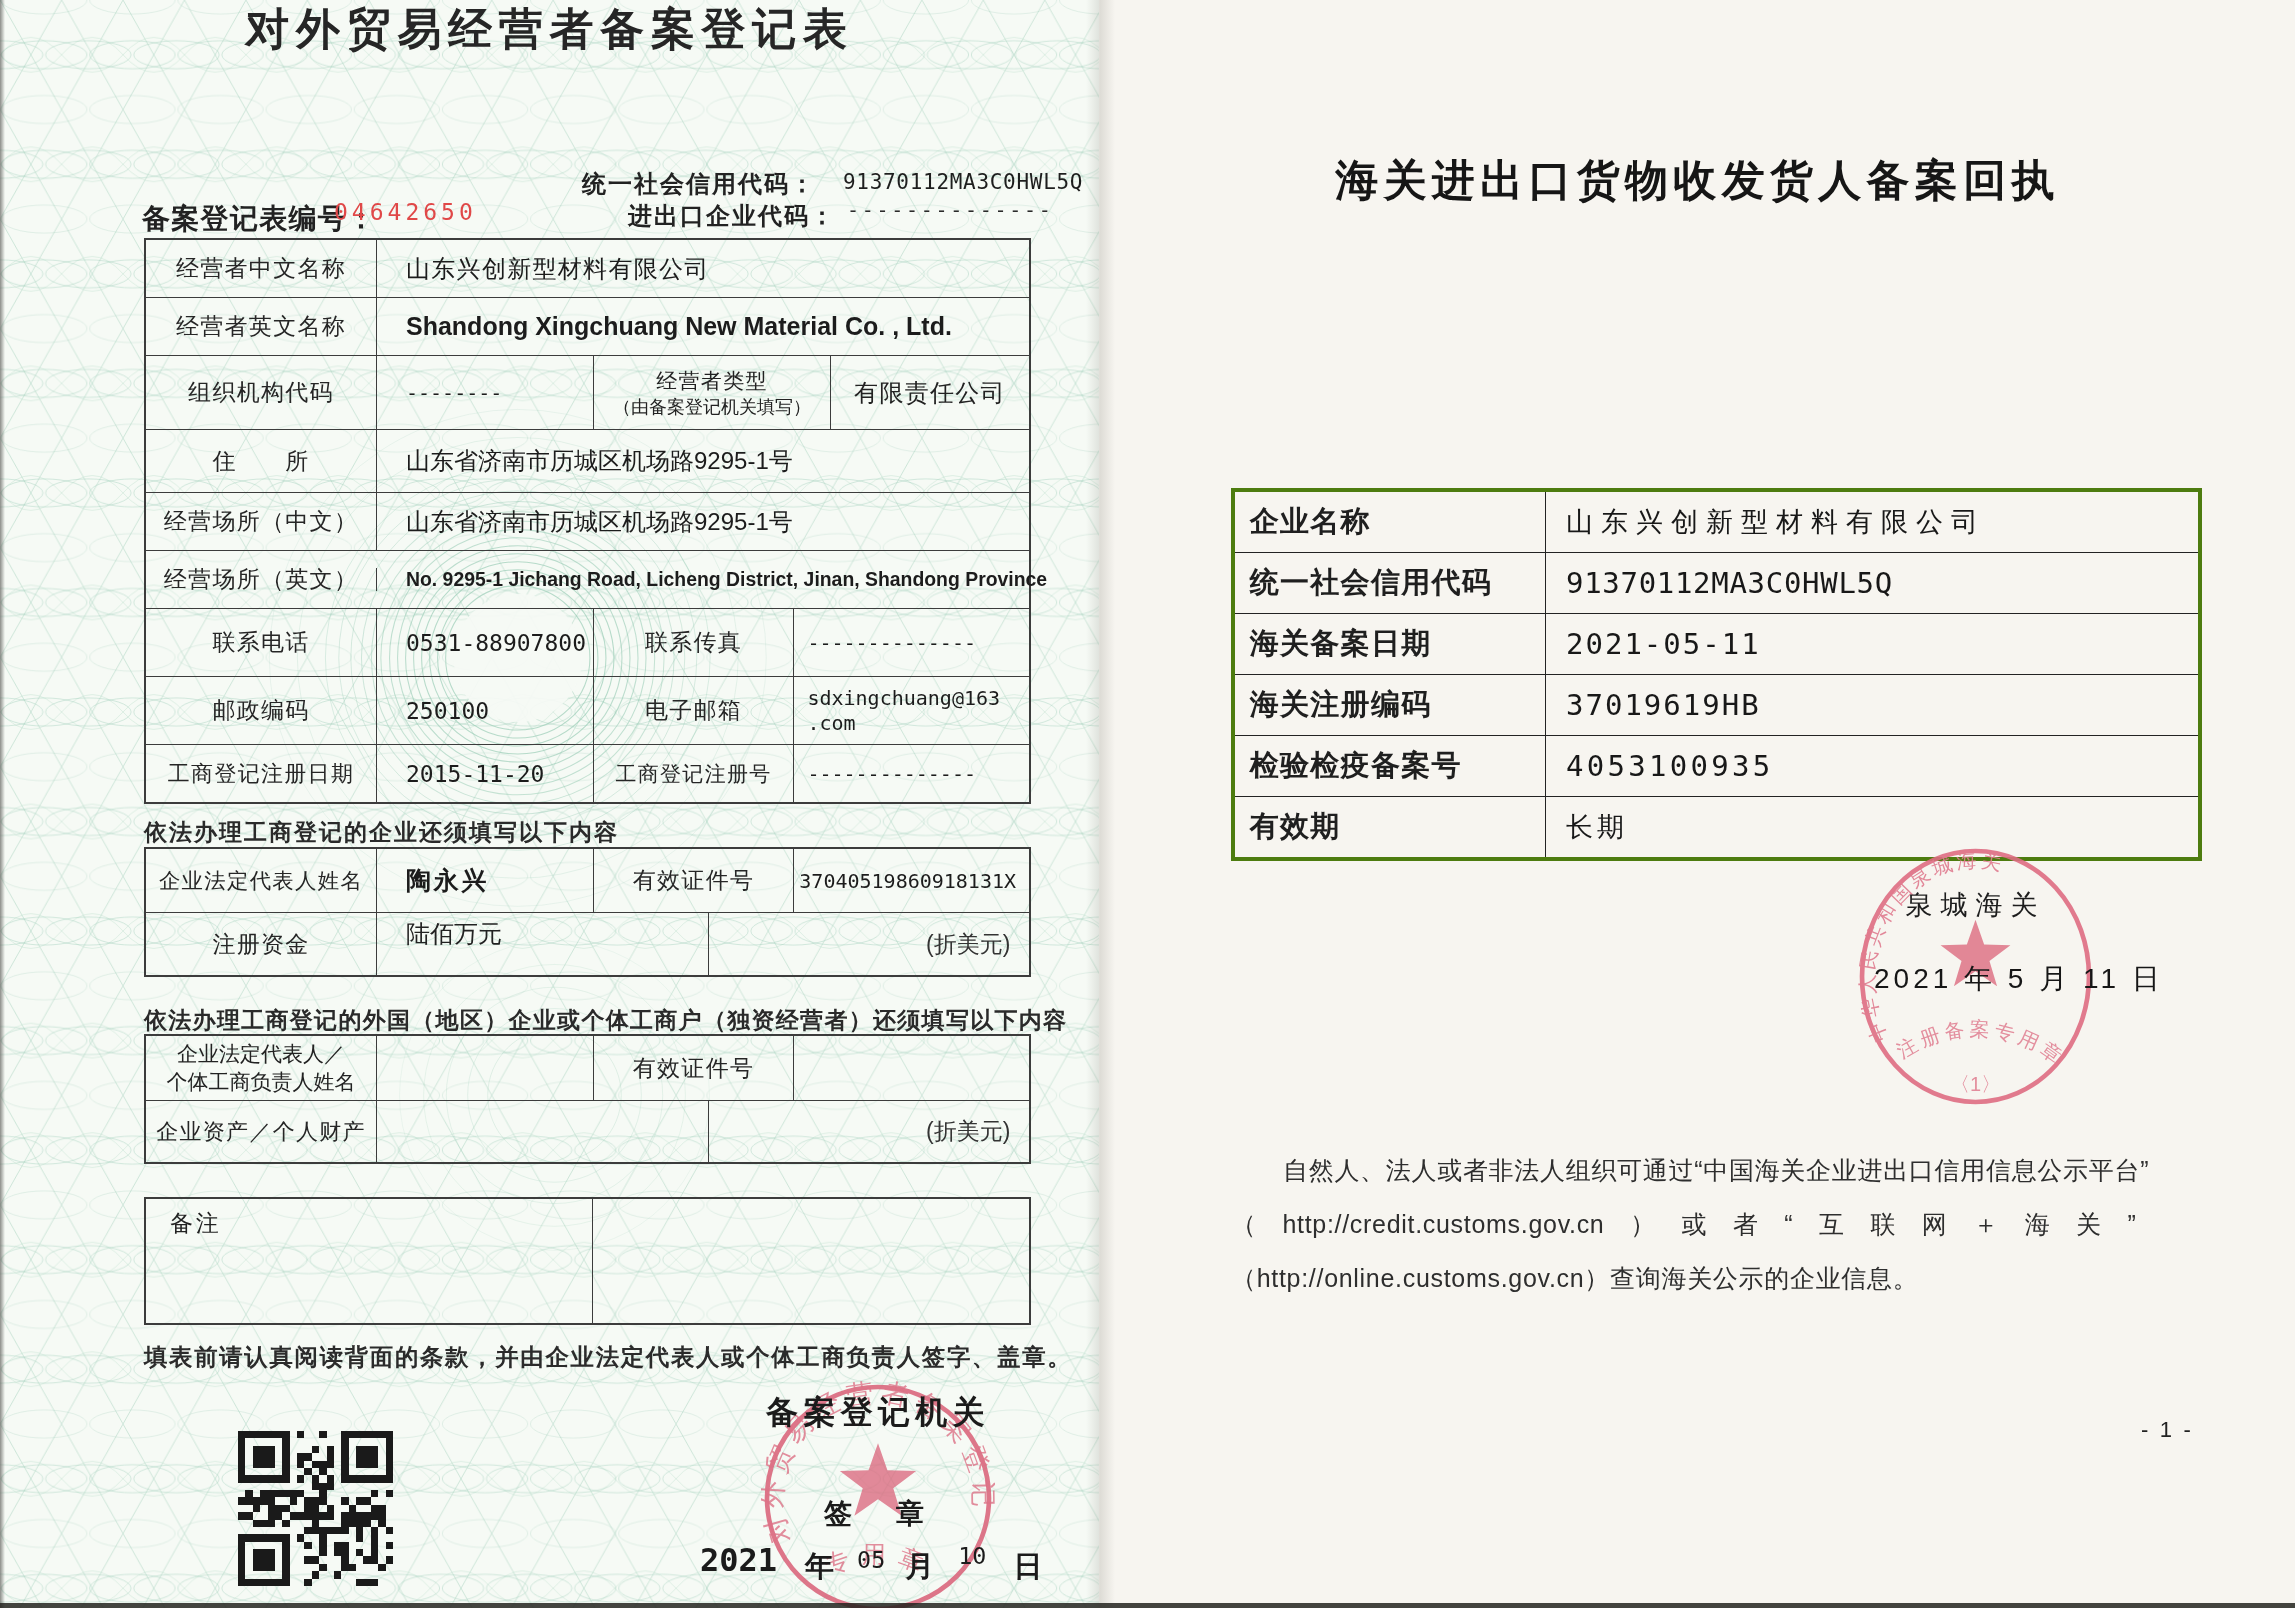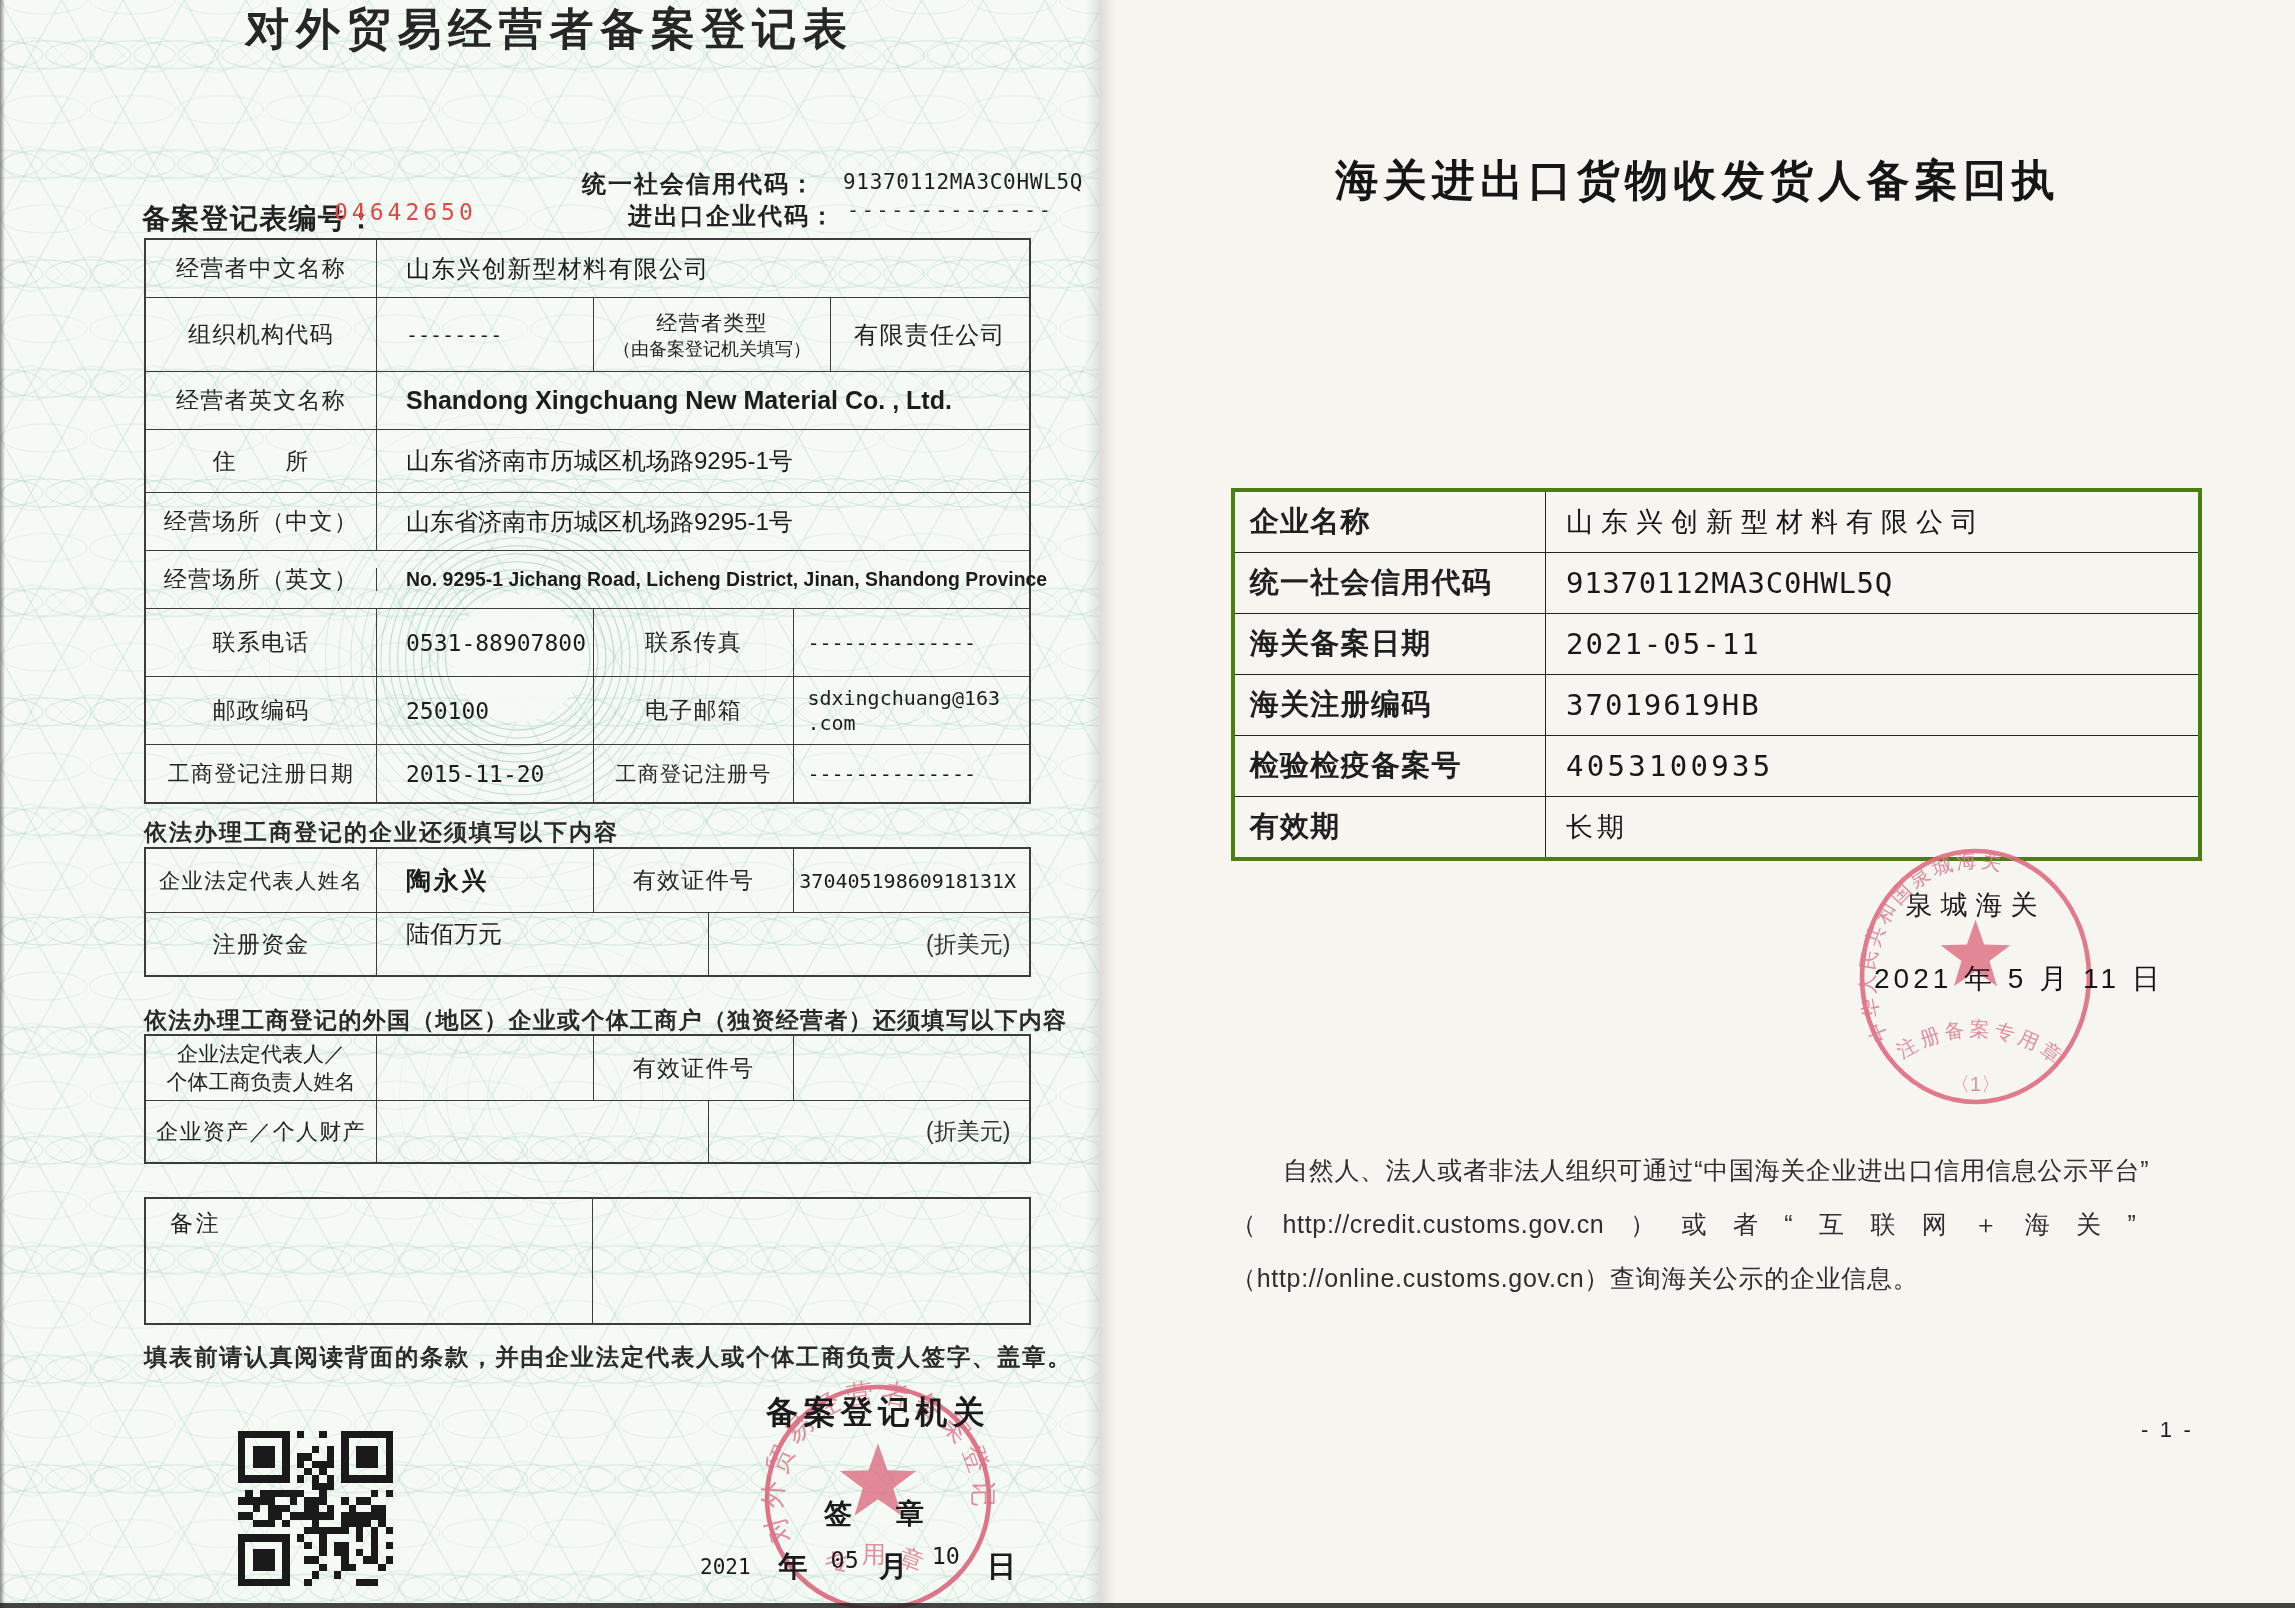--- a/index.html
+++ b/index.html
@@ -96,32 +96,32 @@
     <div class="abs mono" style="left:847px;top:198px;font-size:20px;letter-spacing:2.7px;color:#2a2a2a;">--------------</div>
 
     <div class="abs" style="left:142px;top:200px;font-size:28px;font-weight:700;letter-spacing:1.3px;">备案登记表编号：</div>
     <div class="abs mono red" style="left:334px;top:199px;font-size:23px;letter-spacing:4px;">04642650</div>
 
     <div class="t" style="left:144px;top:238px;width:883px;">
       <div class="trow" style="height:57px;">
         <div class="tcell lab" style="flex:0 0 230px;">经营者中文名称</div>
         <div class="tcell val" style="flex:1;letter-spacing:1.3px;">山东兴创新型材料有限公司</div>
       </div>
+      <div class="trow" style="height:57px;">
+        <div class="tcell lab" style="flex:0 0 230px;">经营者英文名称</div>
+        <div class="tcell val nowrap" style="flex:1;font-size:25px;font-weight:600;">Shandong Xingchuang New Material Co. , Ltd.</div>
+      </div>
       <div class="trow" style="height:73px;">
         <div class="tcell lab" style="flex:0 0 230px;">组织机构代码</div>
         <div class="tcell val mono" style="flex:0 0 217px;font-size:20px;">--------</div>
         <div class="tcell" style="flex:0 0 237px;flex-direction:column;justify-content:center;text-align:center;">
           <div style="font-size:21px;letter-spacing:1.3px;">经营者类型</div>
           <div style="font-size:18px;">（由备案登记机关填写）</div>
         </div>
         <div class="tcell" style="flex:1;justify-content:center;font-size:24px;letter-spacing:1.3px;">有限责任公司</div>
-      </div>
-      <div class="trow" style="height:57px;">
-        <div class="tcell lab" style="flex:0 0 230px;">经营者英文名称</div>
-        <div class="tcell val nowrap" style="flex:1;font-size:25px;font-weight:600;">Shandong Xingchuang New Material Co. , Ltd.</div>
       </div>
       <div class="trow" style="height:62px;">
         <div class="tcell lab" style="flex:0 0 230px;">住　　所</div>
         <div class="tcell val" style="flex:1;">山东省济南市历城区机场路9295-1号</div>
       </div>
       <div class="trow" style="height:57px;">
         <div class="tcell lab" style="flex:0 0 230px;">经营场所（中文）</div>
         <div class="tcell val" style="flex:1;">山东省济南市历城区机场路9295-1号</div>
       </div>
       <div class="trow" style="height:57px;align-items:center;">
@@ -419,21 +419,21 @@
       <path d="M0,-60 L14.11,-19.42 L57.06,-18.54 L22.83,7.42 L35.27,48.54 L0,24 L-35.27,48.54 L-22.83,7.42 L-57.06,-18.54 L-14.11,-19.42 Z" transform="translate(0,-22)" fill="#d9637a" opacity="0.75"></path>
       <path id="arcL2" d="M -80,120 A 150 150 0 0 1 80,120" fill="none"></path>
       <text fill="#dd7287" font-size="36" letter-spacing="16" opacity="0.8">
         <textPath href="#arcL2" startOffset="8">专用章</textPath>
       </text>
     </svg>
     <div class="abs stamp-overlay" style="left:761px;top:1391px;width:234px;font-size:32px;letter-spacing:5.3px;">备案登记机关</div>
     <div class="abs stamp-overlay" style="left:761px;top:1495px;width:234px;font-size:28px;letter-spacing:8px;">签　章</div>
 
     <div class="abs" style="left:700px;top:1547px;display:flex;align-items:flex-end;color:#1b1b1b;">
-      <span class="mono" style="font-size:21px;transform:translateY(-8px);">2021</span>
+      <span class="mono" style="font-size:32px;transform:translateY(-8px);font-weight:bold;">2021</span>
       <span style="font-size:29px;font-weight:700;margin-left:28px;">年</span>
       <span class="mono" style="font-size:23.4px;transform:translateY(-13.4px);margin-left:23px;">05</span>
       <span style="font-size:29px;font-weight:700;margin-left:20px;">月</span>
       <span class="mono" style="font-size:23.4px;transform:translateY(-17.4px);margin-left:24px;">10</span>
       <span style="font-size:29px;font-weight:700;margin-left:27px;">日</span>
     </div>
 
     <div class="edgeL"></div>
   </div>
 

